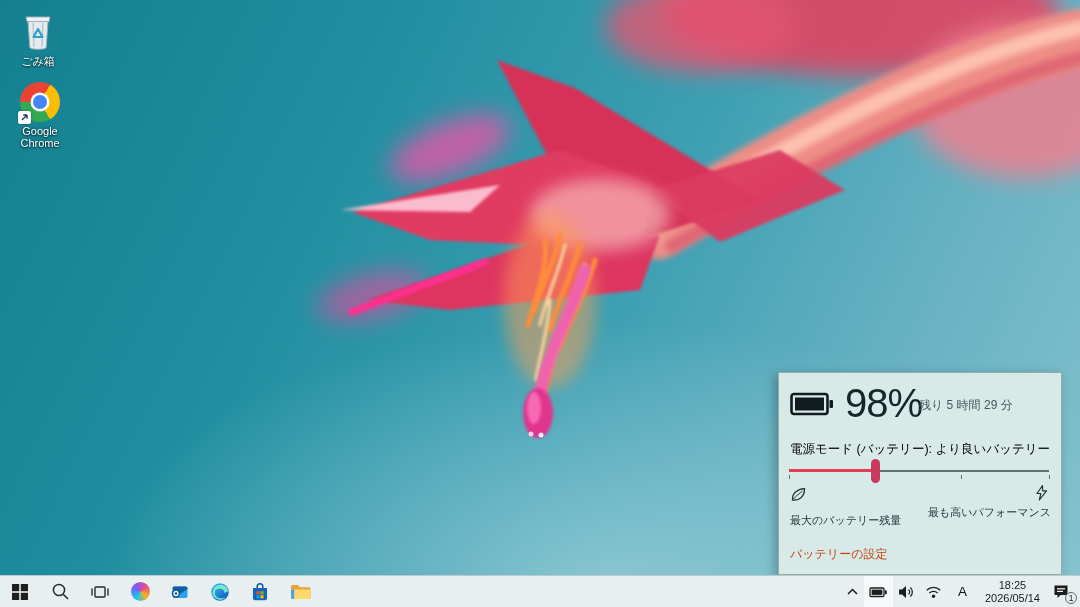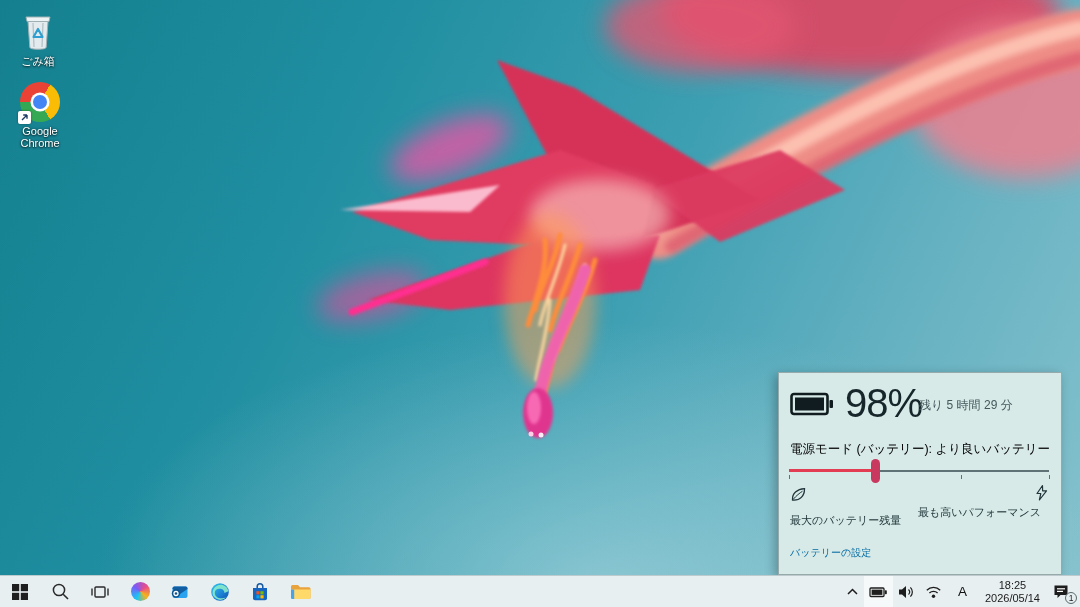--- a/index.html
+++ b/index.html
@@ -62,22 +62,22 @@
   .f-track { position:absolute; left:0; right:0; top:7px; height:2px; background:#5f7376; }
   .f-track-fill { position:absolute; left:0; top:6px; height:3px; width:var(--slider-pos,33%); background:#e23d52; }
   .f-tick { position:absolute; top:12px; width:1px; height:4px; background:#5f7376; }
   .f-handle {
     position:absolute; left:calc(var(--slider-pos,33%) - 4px); top:-4px;
     width:9px; height:24px; border-radius:4.5px; background:#c9395f;
   }
   .f-ico-row-left  { position:absolute; left:11px;  top:113px; }
   .f-ico-row-right { position:absolute; right:13px; top:111px; }
   .f-lbl-left  { position:absolute; left:11px;  top:140px; font-size:11px; color:#22383c; }
-  .f-lbl-right { position:absolute; right:20px; top:132px; font-size:11px; color:#22383c; }
-  .f-link { position:absolute; left:11px; top:173px; font-size:10px; color:#0369a1; cursor:pointer; }
+  .f-lbl-right { position:absolute; right:10px; top:132px; font-size:11px; color:#22383c; }
+  .f-link { position:absolute; left:11px; top:173px; font-size:12px; color:#c2410c; cursor:pointer; }
 
   
   .taskbar {
     position:absolute; left:0; bottom:0; width:1080px; height:32px;
     background:#e8eff1; border-top:1px solid rgba(110,135,140,.35);
     display:flex; align-items:center;
   }
   .tb-left { display:flex; align-items:center; height:32px; }
   .tb-btn {
     width:40px; height:32px; display:flex; align-items:center; justify-content:center;

